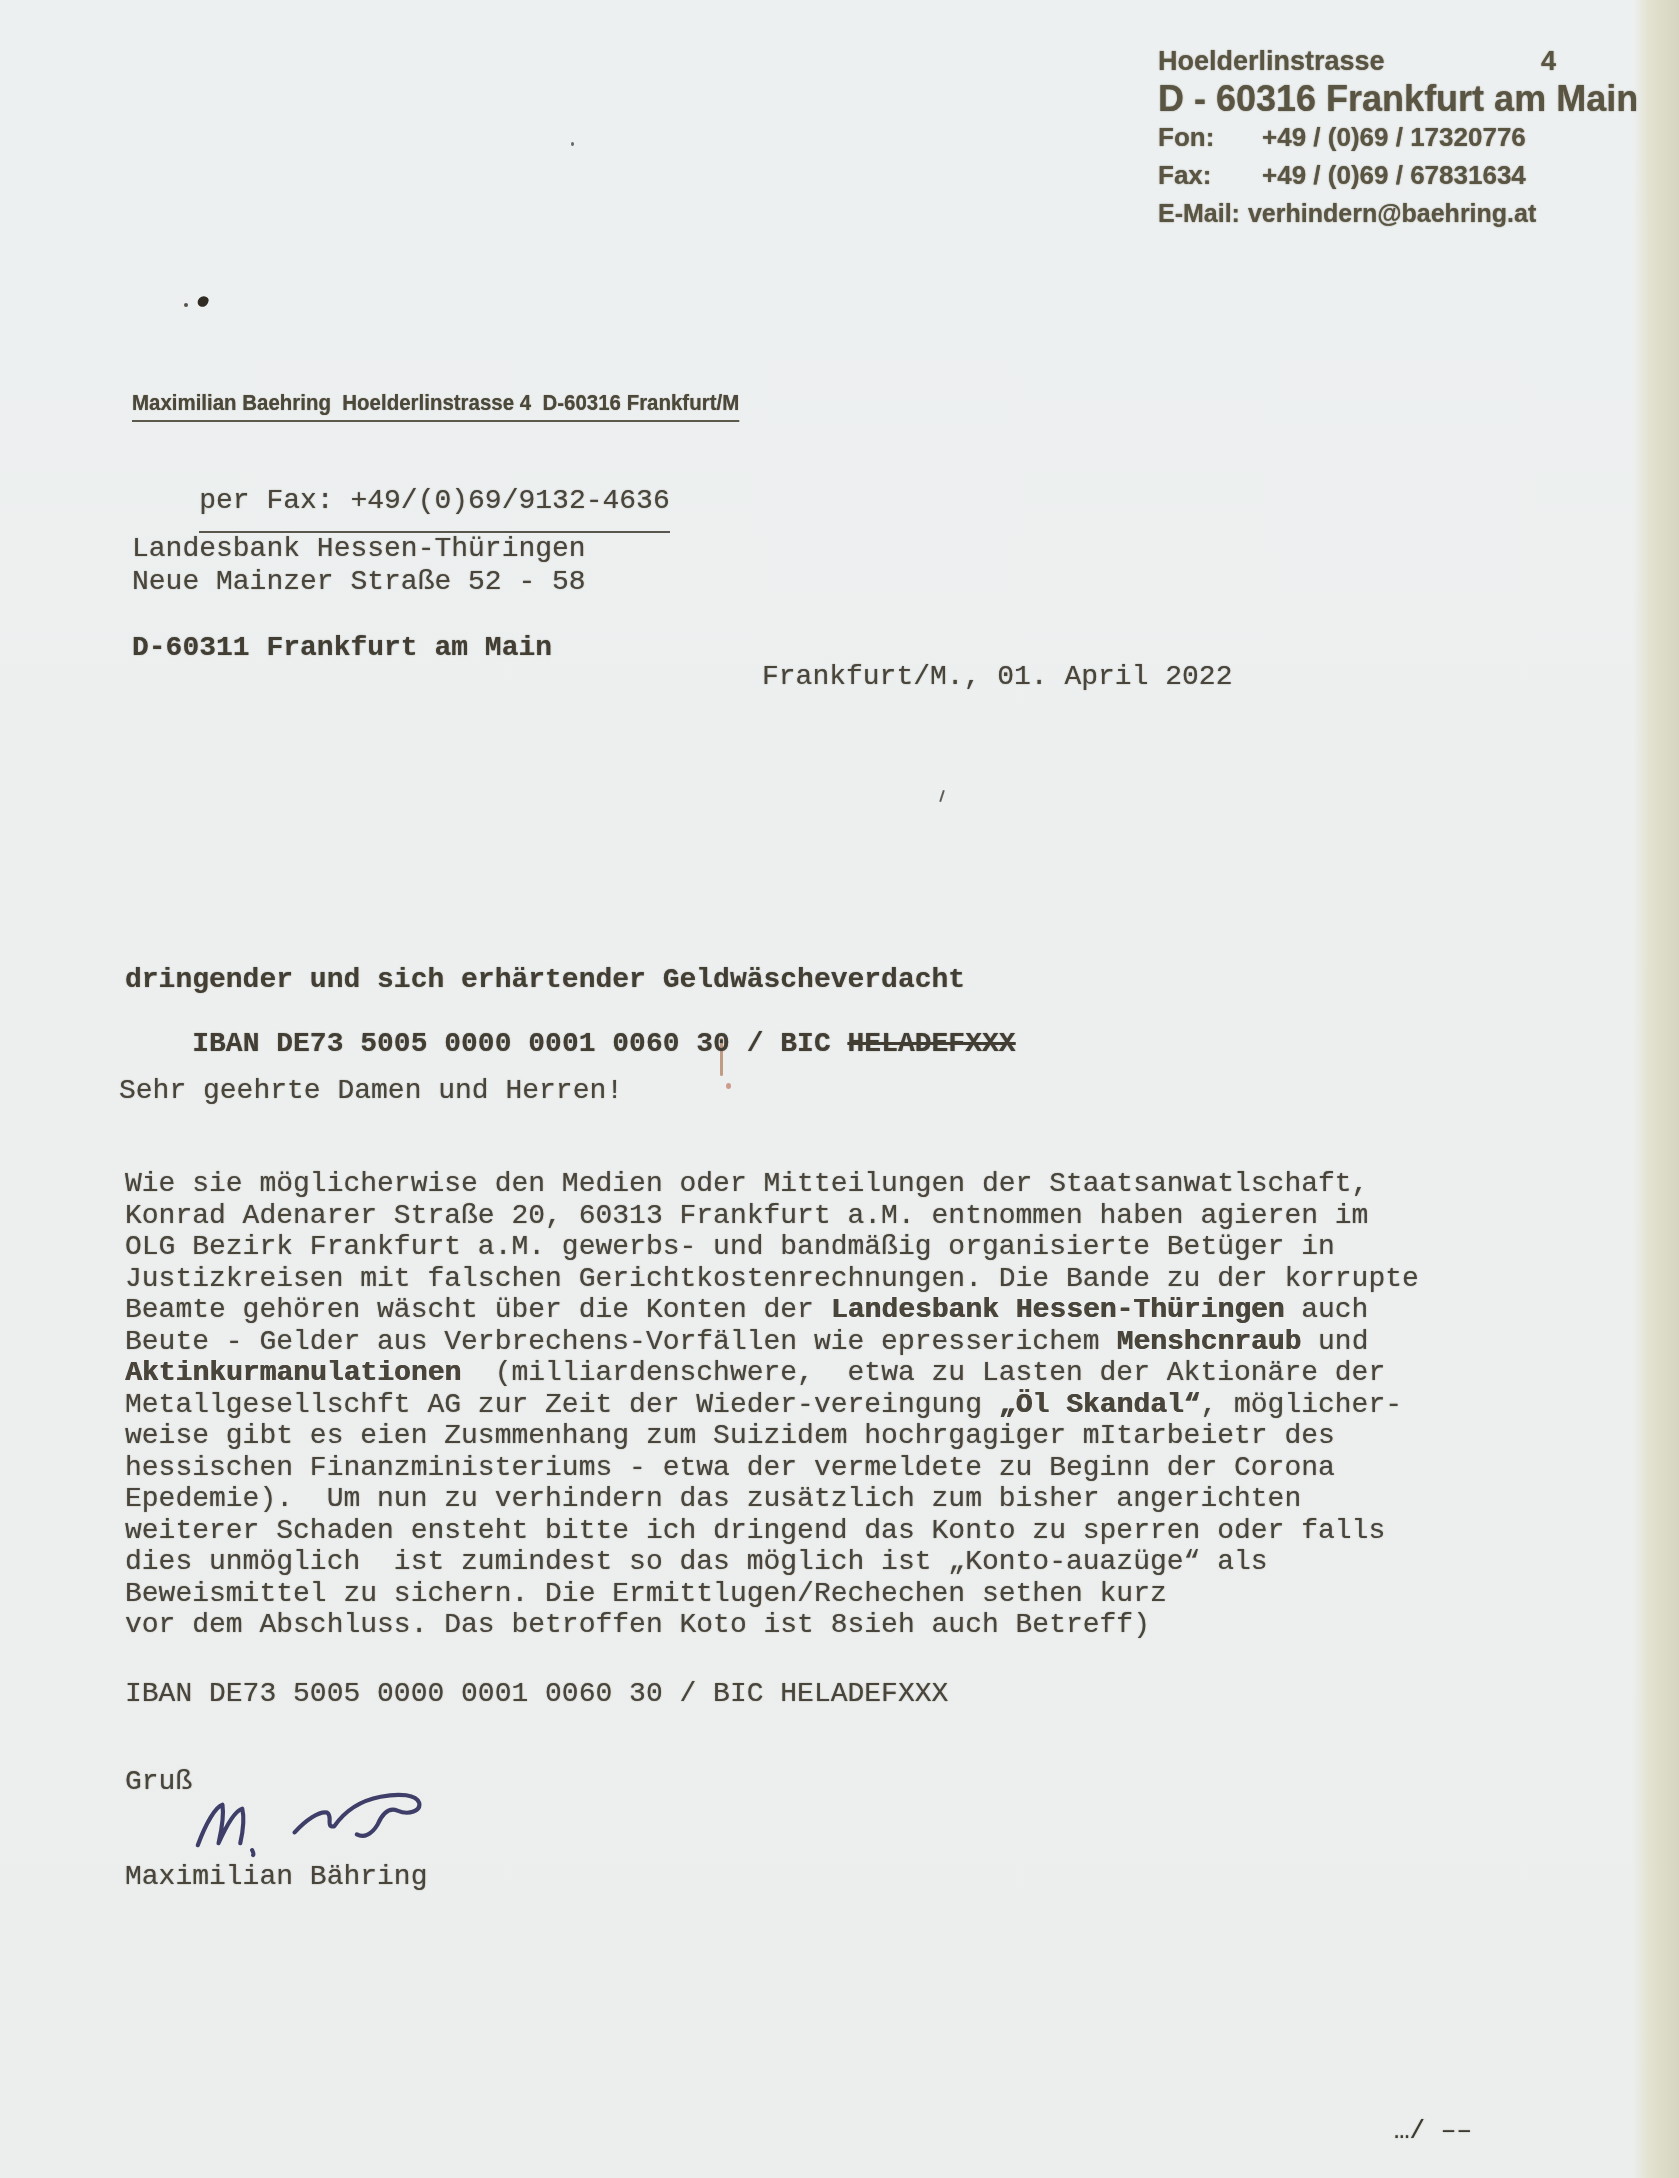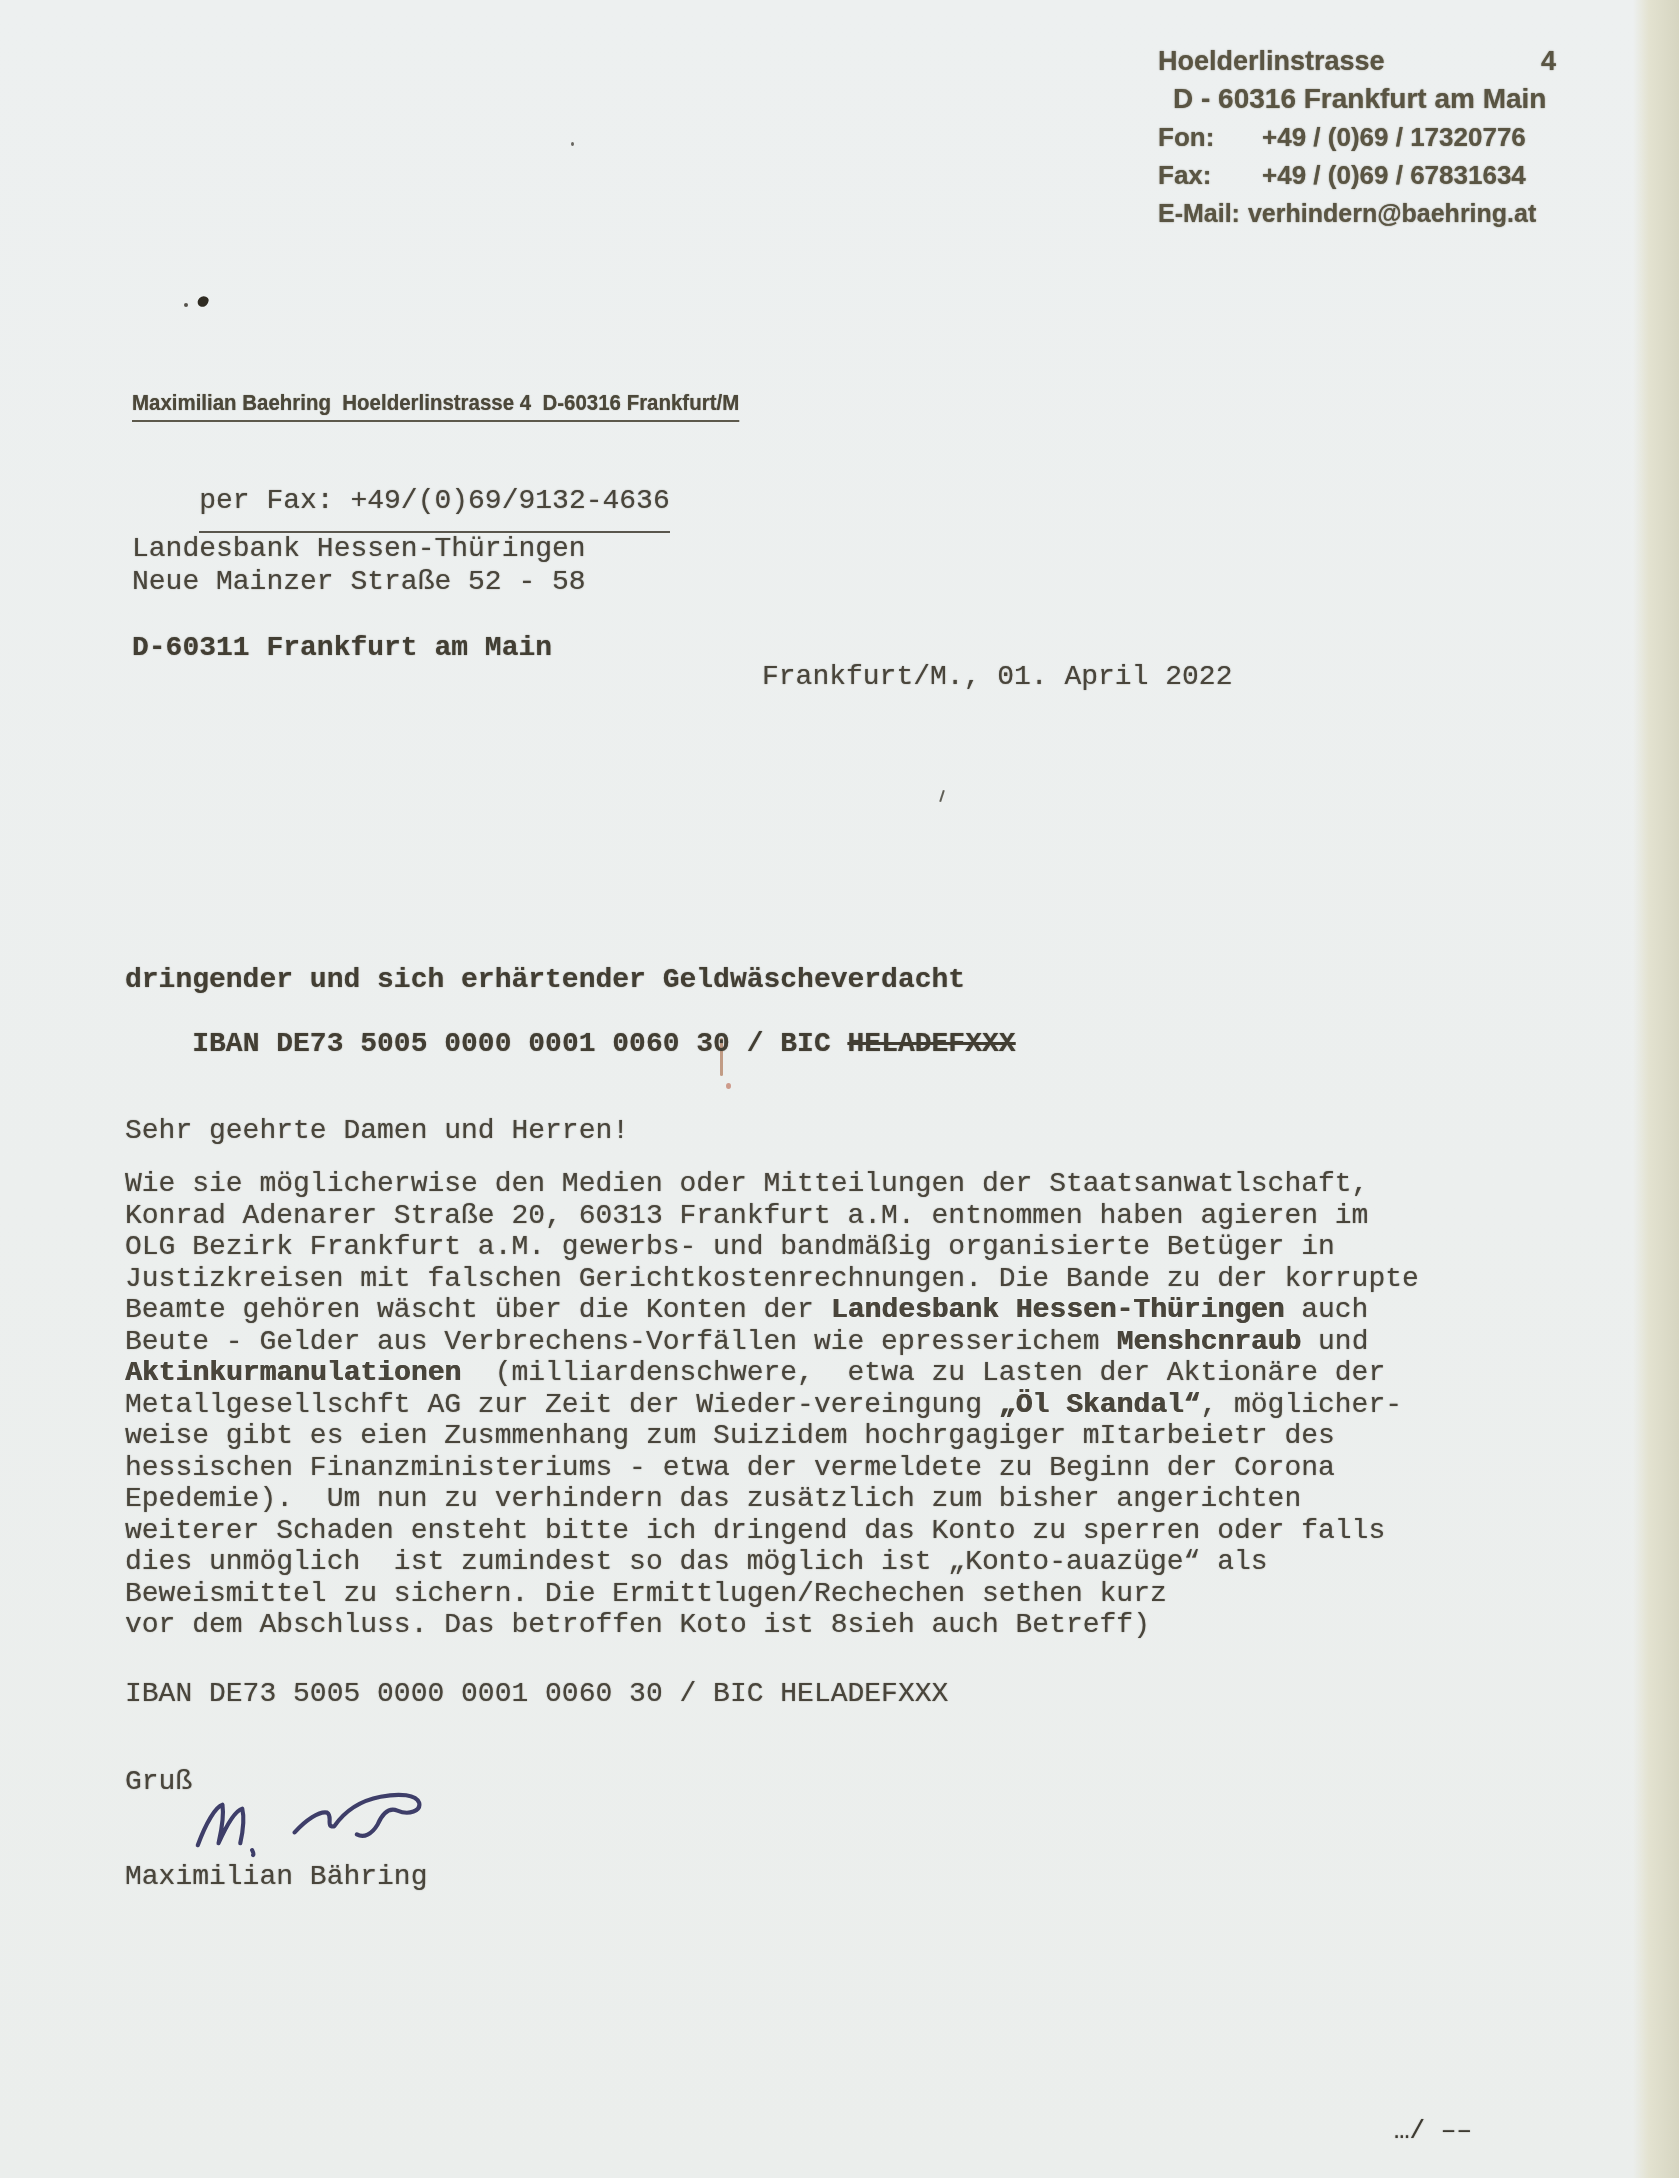--- a/index.html
+++ b/index.html
@@ -16,21 +16,21 @@
   }
   
   .letterhead{
     position:absolute;left:1158px;top:42px;width:398px;
     font-family:"Liberation Sans",sans-serif;
     font-weight:700;color:#5a5543;
     text-shadow:0 0 1.4px rgba(90,85,67,.85);
   }
   .lh-name{font-size:40px;letter-spacing:-1px;line-height:50px;white-space:nowrap;}
   .lh-row{display:flex;justify-content:space-between;font-size:27px;line-height:38px;white-space:nowrap;}
-  .lh-line{font-size:28px;line-height:38px;white-space:nowrap;margin-left:15px;}
+  .lh-line{font-size:36px;line-height:38px;white-space:nowrap;}
   .lh-contact{display:flex;font-size:26px;line-height:38px;white-space:nowrap;}
   .lh-contact .lbl{width:104px;flex:0 0 auto;}
   .lh-mail{font-size:25px;line-height:38px;white-space:nowrap;display:flex;gap:8px;}
   
   .tw{
     position:absolute;
     font-family:"Liberation Mono",monospace;
     font-size:28px;color:#49453b;
     white-space:pre;line-height:32px;
     text-shadow:0 0 1.2px rgba(64,60,50,.65);
@@ -101,21 +101,21 @@
   <div class="tw" style="left:132px;top:566px;">Neue Mainzer Straße 52 - 58</div>
   <div class="tw bold" style="left:132px;top:632px;">D-60311 Frankfurt am Main</div>
 
   <div class="tw" style="left:762px;top:661px;">Frankfurt/M., 01. April 2022</div>
 
   <div class="tw bold" style="left:125px;top:964px;">dringender und sich erhärtender Geldwäscheverdacht</div>
   <div class="tw bold" style="left:125px;top:996px;">
     <span>IBAN DE73 5005 0000 0001 0060 30 / BIC </span><span class="struck">HELADEFXXX</span>
   </div>
 
-  <div class="tw" style="left:125px;top:1075px;margin-top:40px;">Sehr geehrte Damen und Herren!</div>
+  <div class="tw" style="left:119px;top:1075px;">Sehr geehrte Damen und Herren!</div>
 
   <div class="tw" style="left:125px;top:1168px;line-height:31.5px;"><div class="bline"><span>Wie sie möglicherwise den Medien oder Mitteilungen der Staatsanwatlschaft,</span></div><div class="bline"><span>Konrad Adenarer Straße 20, 60313 Frankfurt a.M. entnommen haben agieren im</span></div><div class="bline"><span>OLG Bezirk Frankfurt a.M. gewerbs- und bandmäßig organisierte Betüger in</span></div><div class="bline"><span>Justizkreisen mit falschen Gerichtkostenrechnungen. Die Bande zu der korrupte</span></div><div class="bline"><span>Beamte gehören wäscht über die Konten der </span><span class="dbl">Landesbank Hessen-Thüringen</span><span> auch</span></div><div class="bline"><span>Beute - Gelder aus Verbrechens-Vorfällen wie epresserichem </span><span class="dbl">Menshcnraub</span><span> und</span></div><div class="bline"><span class="dbl">Aktinkurmanulationen</span><span>  (milliardenschwere,  etwa zu Lasten der Aktionäre der</span></div><div class="bline"><span>Metallgesellschft AG zur Zeit der Wieder-vereingung </span><span class="dbl">„Öl Skandal“</span><span>, möglicher-</span></div><div class="bline"><span>weise gibt es eien Zusmmenhang zum Suizidem hochrgagiger mItarbeietr des</span></div><div class="bline"><span>hessischen Finanzministeriums - etwa der vermeldete zu Beginn der Corona</span></div><div class="bline"><span>Epedemie).  Um nun zu verhindern das zusätzlich zum bisher angerichten</span></div><div class="bline"><span>weiterer Schaden ensteht bitte ich dringend das Konto zu sperren oder falls</span></div><div class="bline"><span>dies unmöglich  ist zumindest so das möglich ist „Konto-auazüge“ als</span></div><div class="bline"><span>Beweismittel zu sichern. Die Ermittlugen/Rechechen sethen kurz</span></div><div class="bline"><span>vor dem Abschluss. Das betroffen Koto ist 8sieh auch Betreff)</span></div></div>
 
   <div class="tw" style="left:125px;top:1678px;">IBAN DE73 5005 0000 0001 0060 30 / BIC HELADEFXXX</div>
 
   <div class="tw" style="left:125px;top:1766px;">Gruß</div>
 
   <div class="sig">
     <svg width="257" height="84" viewBox="0 0 260 85">
       <g fill="none" stroke="#30305e" stroke-width="4.2" stroke-linecap="round" stroke-linejoin="round" opacity=".92">

